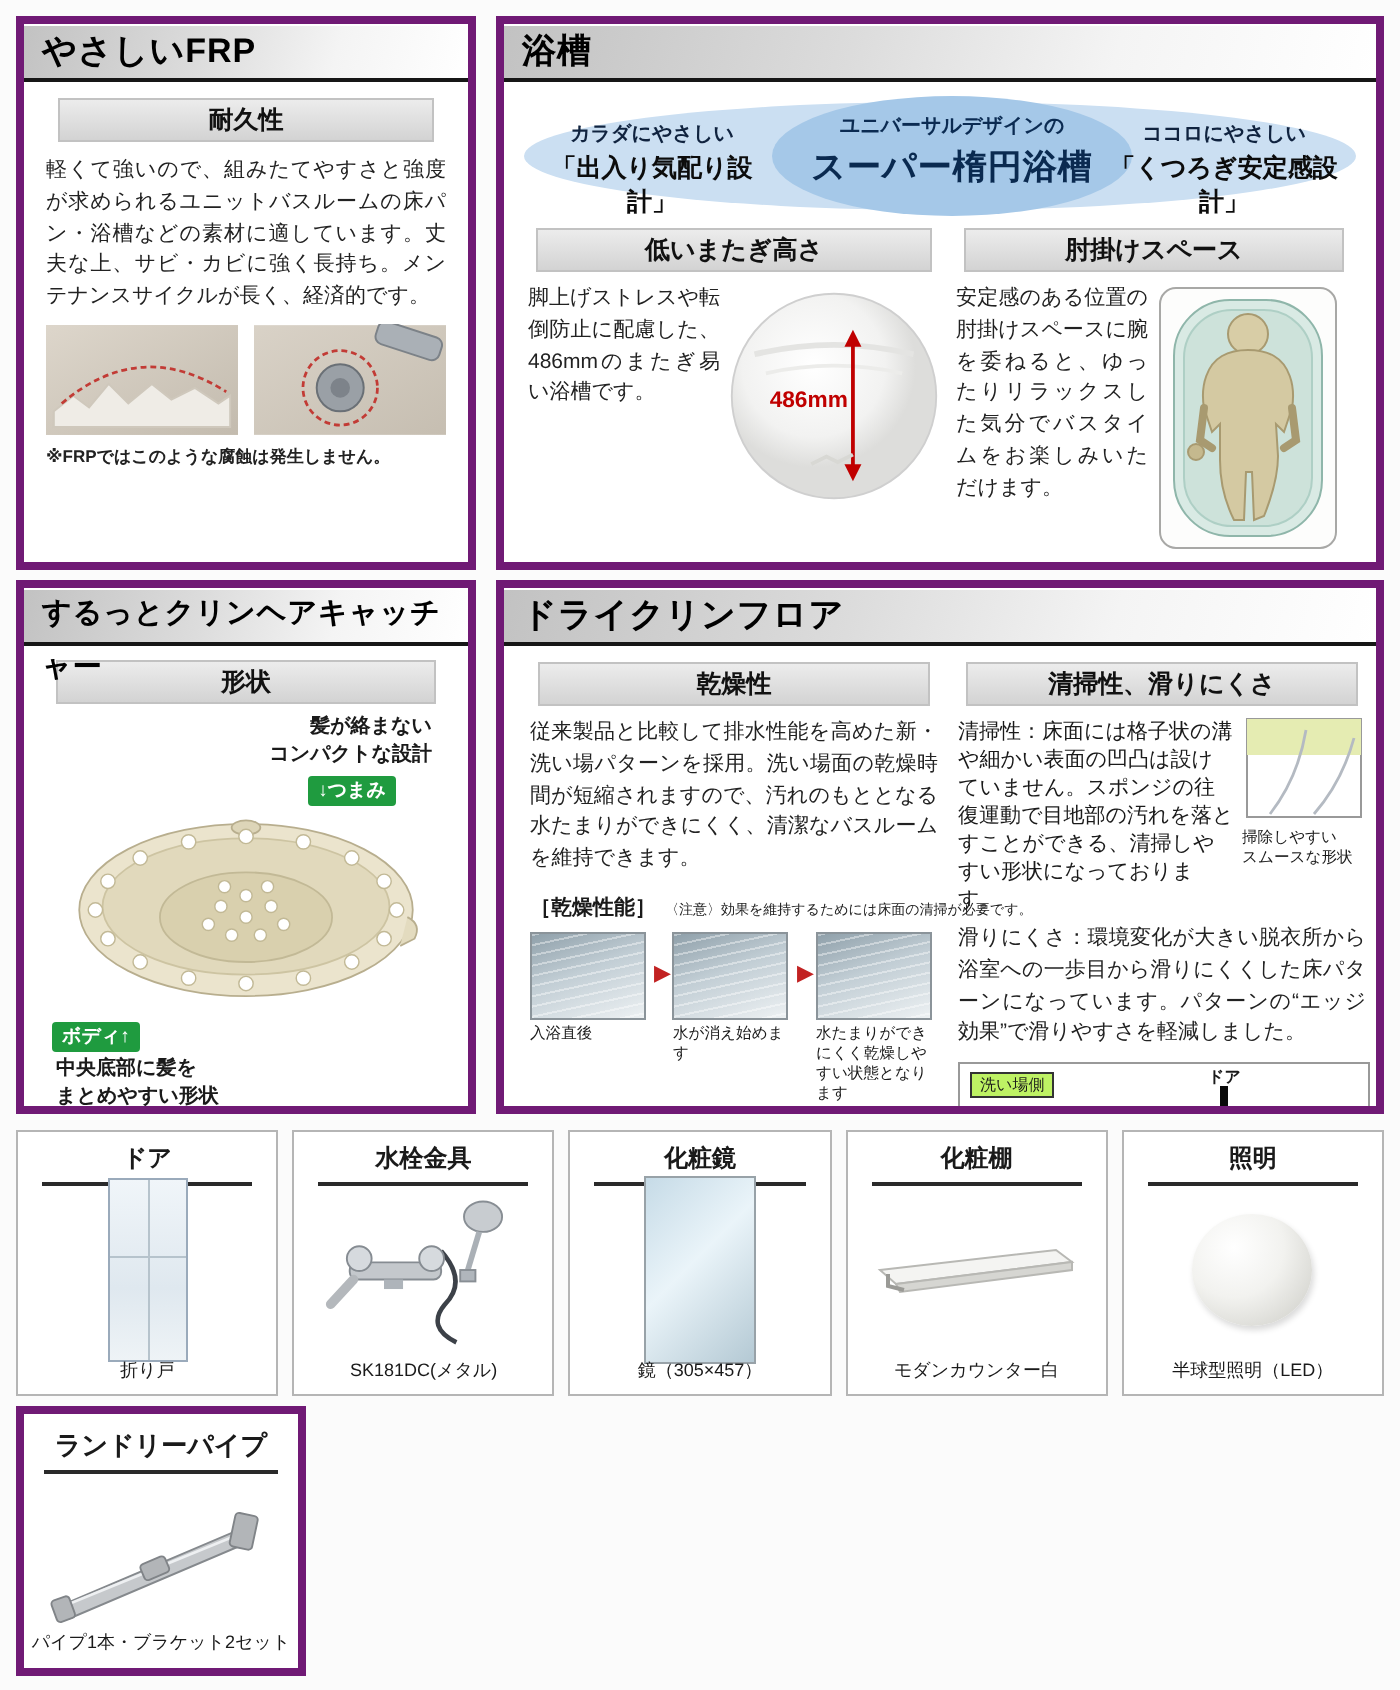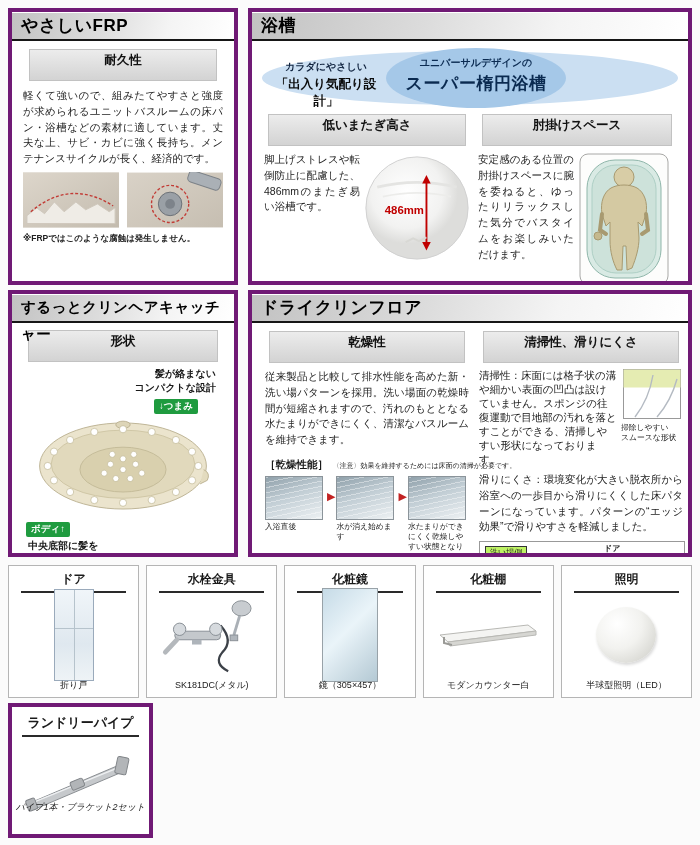--- a/index.html
+++ b/index.html
@@ -9,21 +9,21 @@
   .panel { position:absolute; background:#fff; border:4px solid #701a75; overflow:hidden; }
 
   .sec-title {
     height:29px; line-height:27px; padding-left:9px;
     font-size:17px; font-weight:bold; color:#000; letter-spacing:.5px;
     background:linear-gradient(105deg,#c2c2c2 0%,#dcdcdc 40%,#f4f4f4 70%,#ffffff 100%);
     border-bottom:2px solid #161616;
     box-shadow:inset 0 1px 0 #fff;
   }
   .sub-bar {
-    height:32px; line-height:20px; text-align:center;
+    height:22px; line-height:20px; text-align:center;
     font-size:12.5px; font-weight:bold; color:#111;
     background:linear-gradient(#ececec,#d3d3d3);
     border:1px solid #c2c2c2;
   }
   .body-text { font-size:10.5px; line-height:1.5; color:#222; text-align:justify; }
   .footnote { font-size:8.5px; color:#222; }
 
   
   .p-frp { left:8px; top:8px; width:230px; height:277px; }
   .p-frp .inner { padding:8px 11px 0; }
@@ -95,21 +95,21 @@
   .item-title { margin-top:5px; font-size:12px; font-weight:bold; }
   .item-rule { margin:3px 12px 0; border-bottom:2px solid #2a2a2a; }
   .item-img { height:84px; display:flex; align-items:center; justify-content:center; }
   .item-cap { position:absolute; bottom:5px; left:0; right:0; font-size:9px; }
 
   
   .p-laundry { left:8px; top:703px; width:145px; height:135px; text-align:center; }
   .p-laundry .item-title { font-size:13px; margin-top:7px; }
   .p-laundry .item-rule { margin:3px 10px 0; }
   .p-laundry .item-img { height:82px; }
-  .p-laundry .item-cap { bottom:20px;font-style:italic; }
+  .p-laundry .item-cap { bottom:6px; }
 
   .door-shape { width:40px; height:92px; border:1px solid #9aaabb; background:linear-gradient(#f0f5f9,#dfe8ef 60%,#eef3f6); position:relative; }
   .door-shape::before { content:""; position:absolute; left:50%; top:0; bottom:0; width:1px; background:#b6c3cc; }
   .door-shape::after { content:""; position:absolute; left:0; right:0; top:42%; height:1px; background:#b6c3cc; }
   .mirror-shape { width:56px; height:94px; border:1px solid #98a2a8; background:linear-gradient(135deg,#c6dbe7 0%,#eaf4f9 45%,#b4c9d4 100%); }
   .light-shape { width:60px; height:56px; border-radius:50%; background:radial-gradient(circle at 35% 30%, #ffffff 0%, #f2f2ef 45%, #d9d9d4 80%, #c4c4bf 100%); box-shadow:1px 2px 3px rgba(0,0,0,.15); }
   .floor-img { width:58px; height:44px; border:1px solid #8b949a; background:linear-gradient(160deg,#8fa0aa 0%,#c2ced5 45%,#edf1f3 100%); position:relative; overflow:hidden; }
   .floor-img::after { content:""; position:absolute; inset:0; background:repeating-linear-gradient(168deg, rgba(255,255,255,.4) 0 1px, transparent 1px 5px); }
 </style>
 </head>
@@ -158,20 +158,24 @@
     <div class="band">
       <div class="oval-big"></div>
       <div class="oval-center"></div>
       <div class="txt t-left">
         <div class="tag">カラダにやさしい</div>
         <div class="name">「出入り気配り設計」</div>
       </div>
       <div class="txt t-center">
         <div class="tag">ユニバーサルデザインの</div>
         <div class="name">スーパー楕円浴槽</div>
+      </div>
+      <div class="txt t-right">
+        <div class="tag">ココロにやさしい</div>
+        <div class="name">「くつろぎ安定感設計」</div>
       </div>
     </div>
     <div class="bath-cols">
       <div class="bath-col">
         <div class="sub-bar">低いまたぎ高さ</div>
         <div class="bath-row">
           <p class="body-text">脚上げストレスや転倒防止に配慮した、486mmのまたぎ易い浴槽です。</p>
           <svg width="112" height="112" viewBox="0 0 112 112">
             <defs>
                 <radialGradient id="gcirc" cx="40%" cy="35%">

